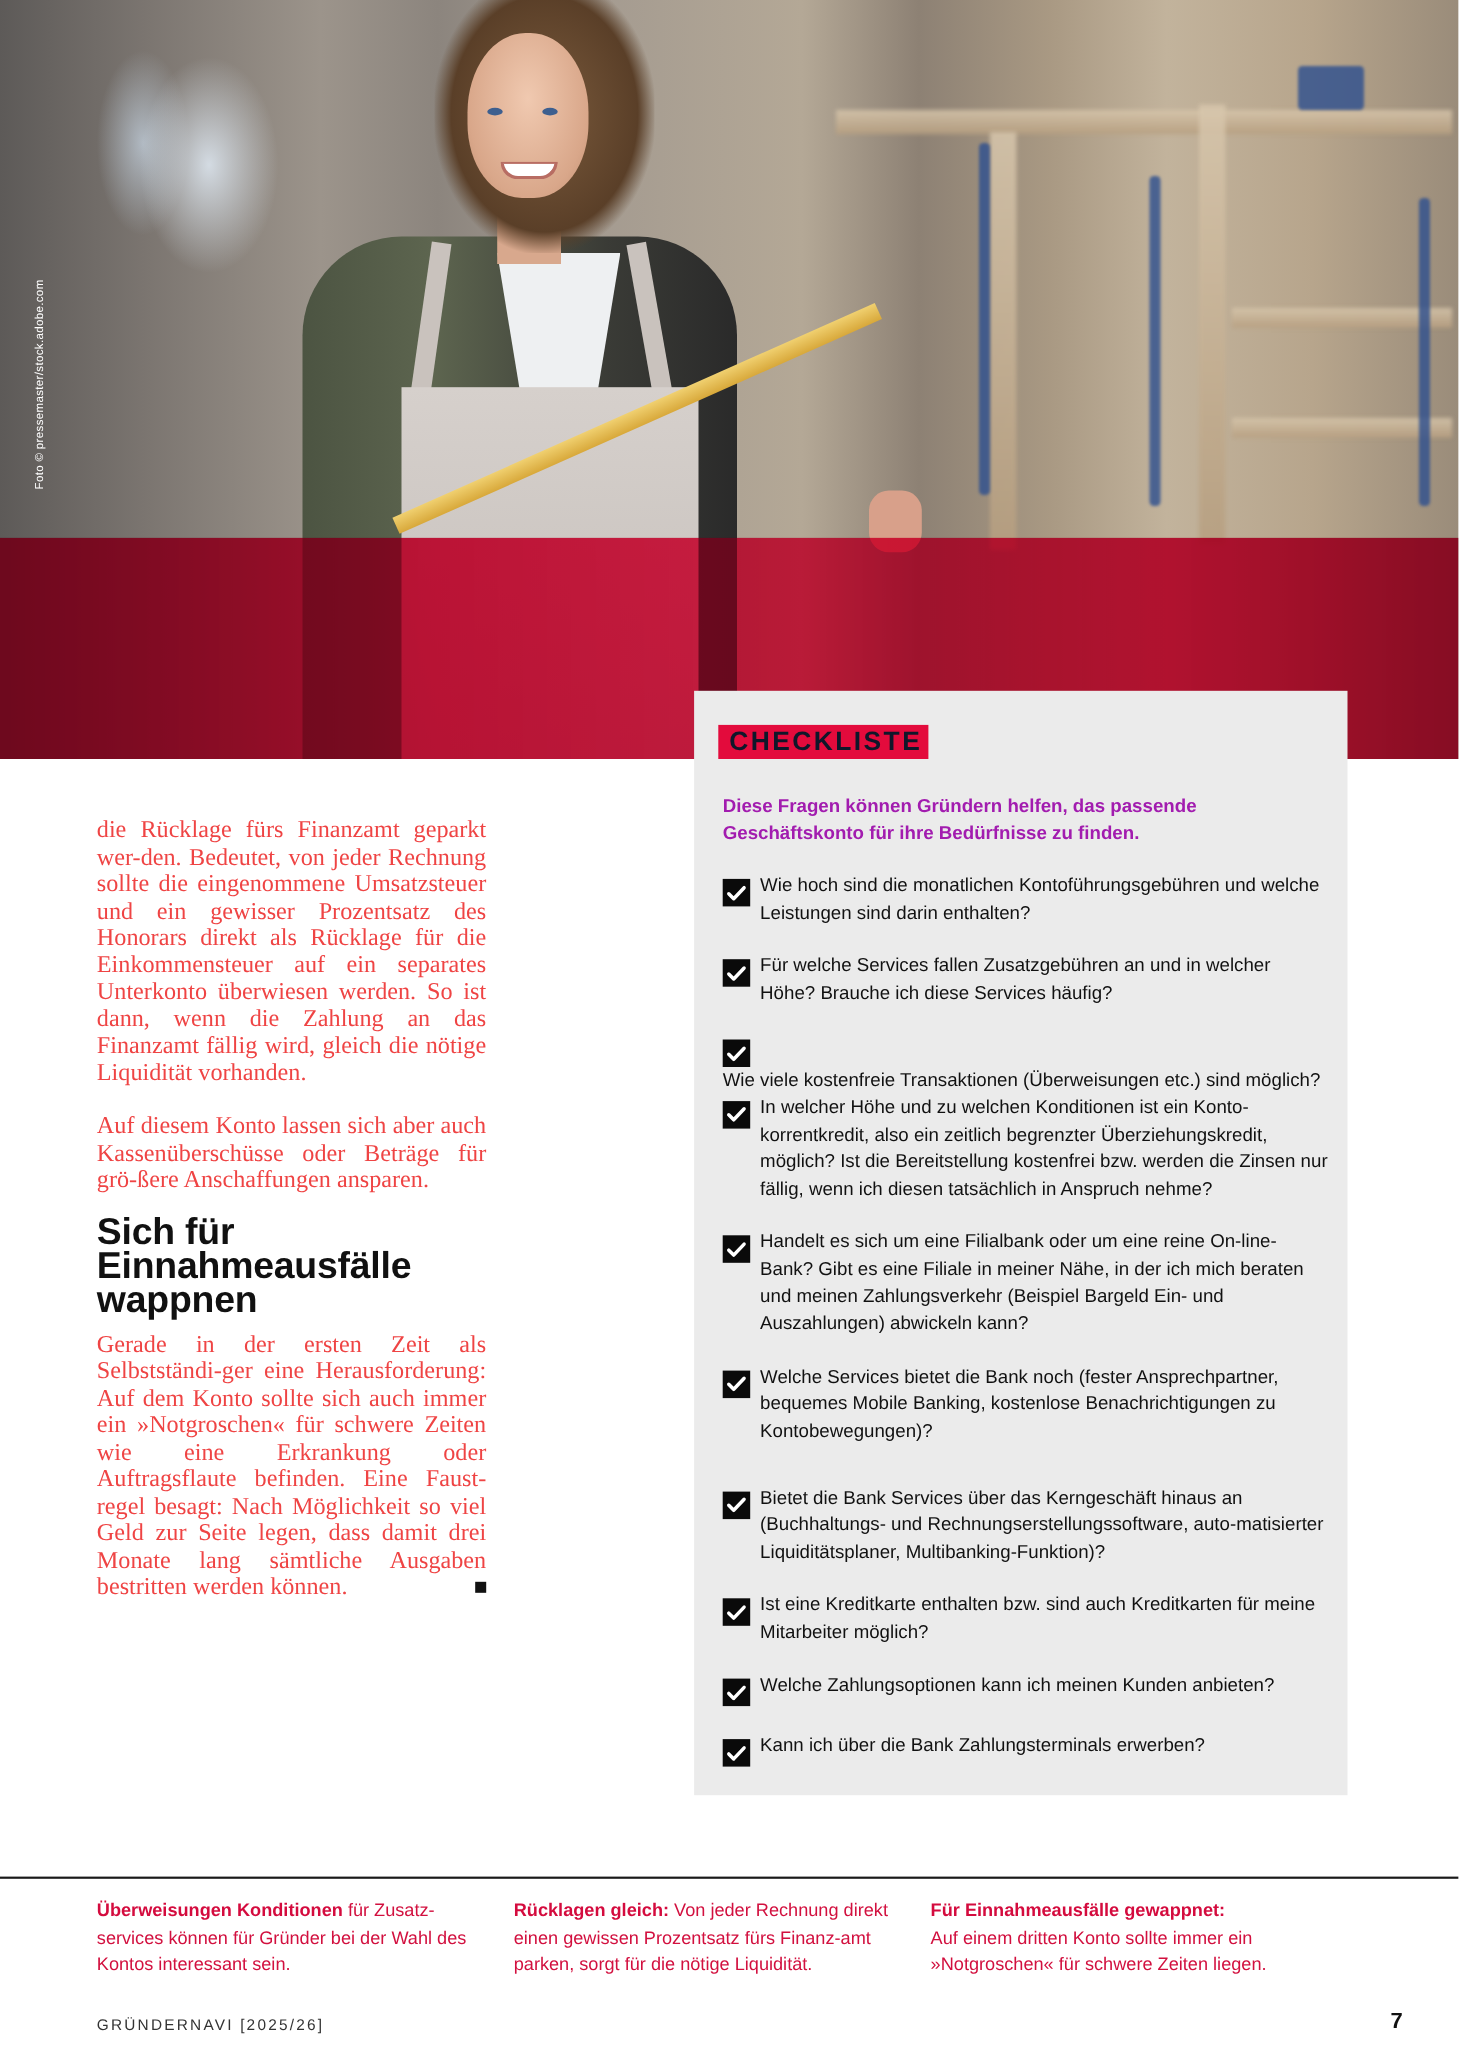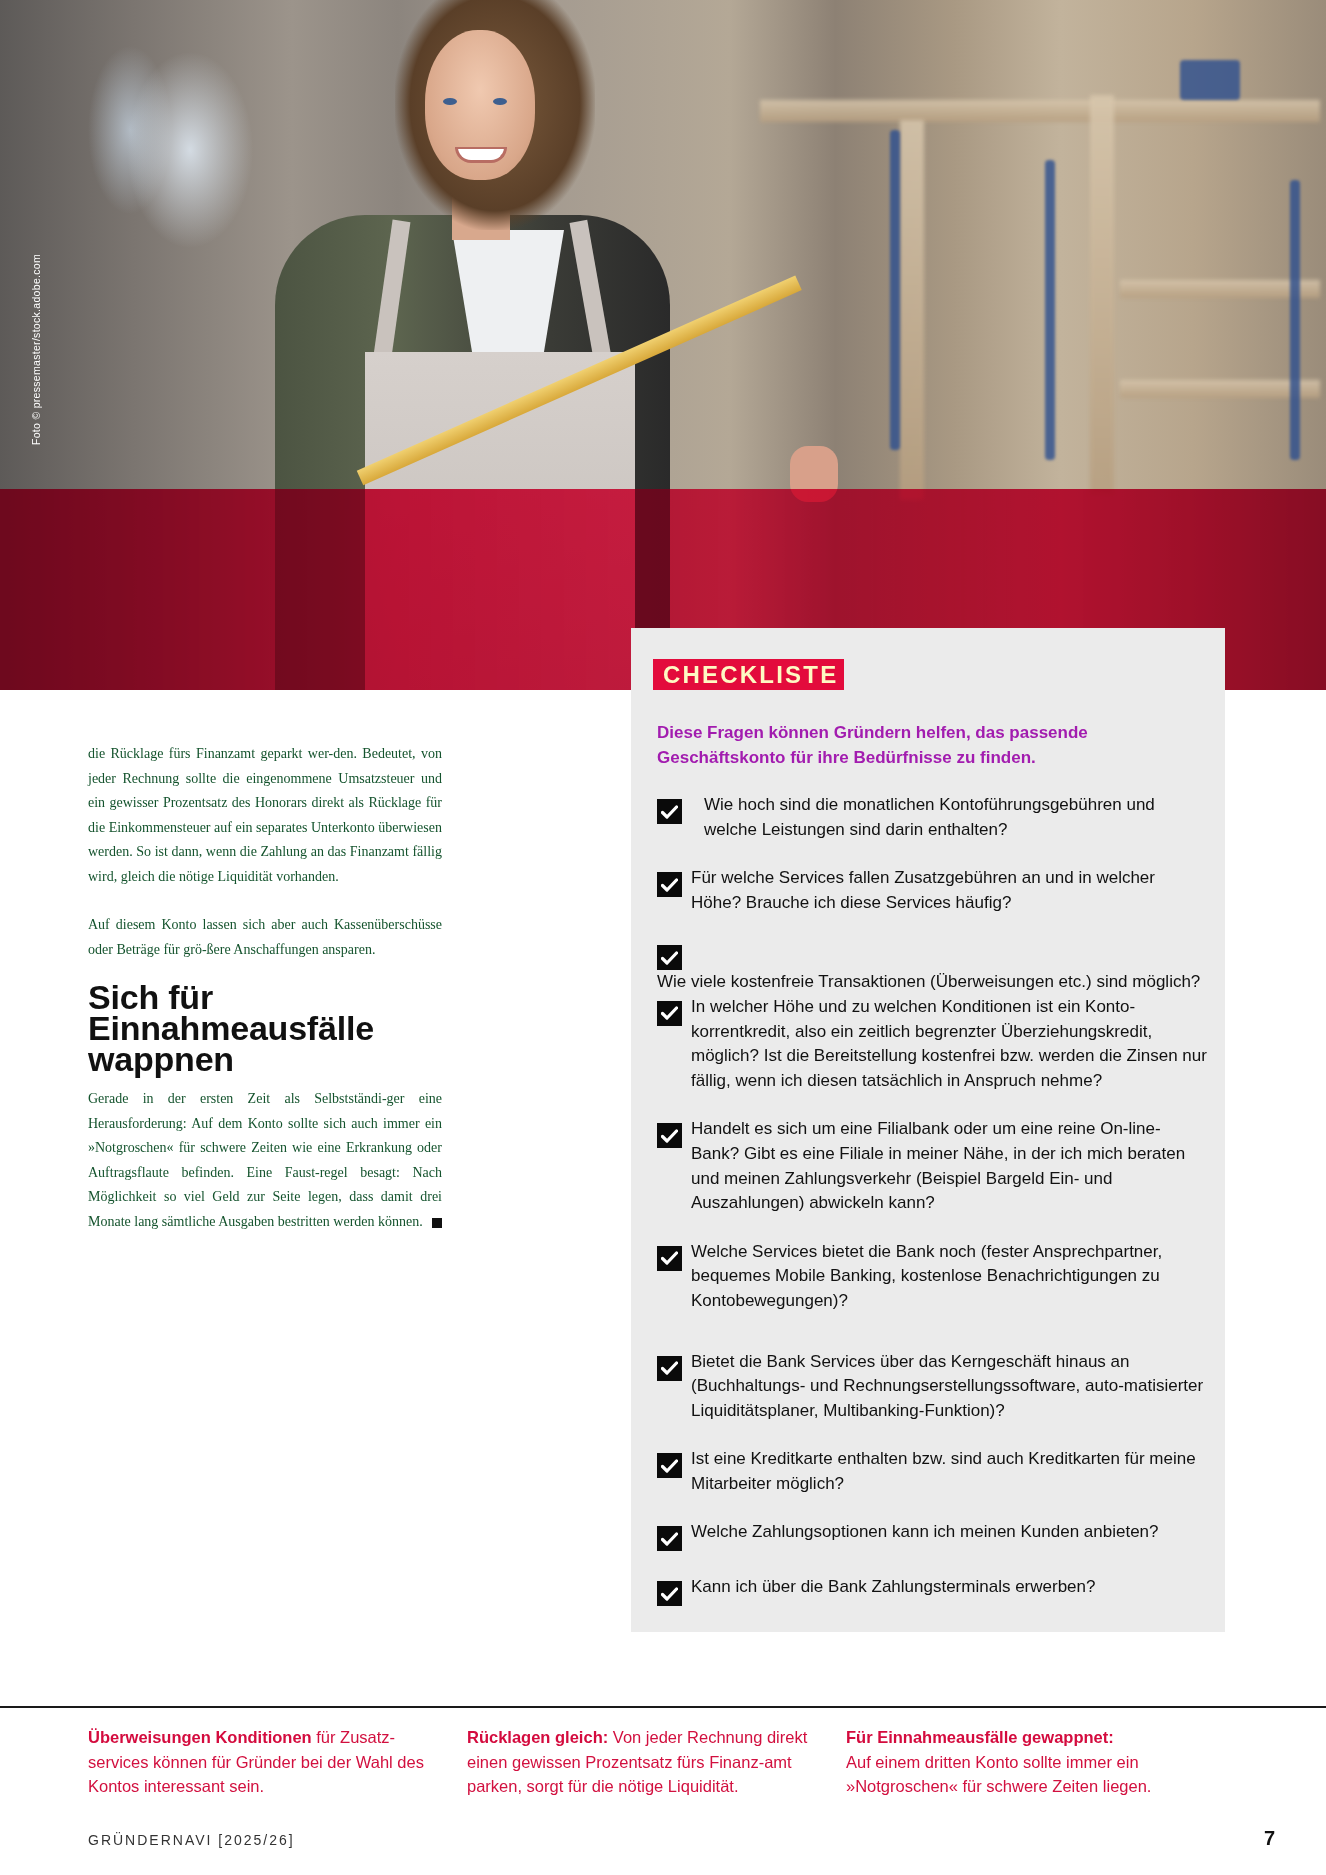--- a/index.html
+++ b/index.html
@@ -74,40 +74,40 @@
     }
     .photo-credit {
       position: absolute; left: 30px; top: 445px;
       transform: rotate(-90deg); transform-origin: left top;
       font-size: 10.5px; color: #ffffff; letter-spacing: 0.3px; white-space: nowrap;
     }
 
     
     .left-col { position: absolute; left: 88px; top: 742px; width: 354px; }
     .body-text {
-      font-family: "Liberation Serif", serif; font-size: 14px; line-height: 24.5px;
-      color: #14532d; text-align: justify; hyphens: manual;
+      font-family: "Liberation Serif", serif; font-size: 22px; line-height: 24.5px;
+      color: #ef4444; text-align: justify; hyphens: manual;
     }
     .body-text + .body-text { margin-top: 24px; }
     .section-heading {
       font-family: "Liberation Sans", sans-serif; font-weight: 700; font-size: 34px; line-height: 31px;
       color: #111; margin-top: 20px; margin-bottom: 12px; letter-spacing: -0.2px;
     }
     .end-mark {
       display: inline-block; width: 10px; height: 10px; background: #111; float: right; margin-top: 8px;
     }
 
     
     .checklist-box {
       position: absolute; left: 631px; top: 628px; width: 594px; height: 1004px;
       background: #ebebeb;
     }
     .badge {
       position: absolute; left: 22px; top: 31px; height: 31px; padding: 0 6px 0 10px;
-      background: #e30b3c; color: #fef9c3; font-weight: 700; font-size: 24px; line-height: 31px;
+      background: #e30b3c; color: #0f172a; font-weight: 700; font-size: 24px; line-height: 31px;
       letter-spacing: 2.2px;
     }
     .intro {
       position: absolute; left: 26px; top: 92px; width: 540px;
       font-weight: 700; font-size: 17px; line-height: 25px; color: #a21caf;
     }
     .items { position: absolute; left: 26px; top: 165px; width: 550px; list-style: none; }
     .item { display: flex; align-items: flex-start; }
     .check {
       flex: 0 0 25px; width: 25px; height: 25px; background: #0a0a0a; margin-top: 6px; margin-right: 9px;
@@ -166,21 +166,21 @@
   <p class="body-text">die Rücklage fürs Finanzamt geparkt wer-den. Bedeutet, von jeder Rechnung sollte die eingenommene Umsatzsteuer und ein gewisser Prozentsatz des Honorars direkt als Rücklage für die Einkommensteuer auf ein separates Unterkonto überwiesen werden. So ist dann, wenn die Zahlung an das Finanzamt fällig wird, gleich die nötige Liquidität vorhanden.</p>
   <p class="body-text">Auf diesem Konto lassen sich aber auch Kassenüberschüsse oder Beträge für grö-ßere Anschaffungen ansparen.</p>
   <h2 class="section-heading">Sich für Einnahmeausfälle wappnen</h2>
   <p class="body-text"><span>Gerade in der ersten Zeit als Selbstständi-ger eine Herausforderung: Auf dem Konto sollte sich auch immer ein »Notgroschen« für schwere Zeiten wie eine Erkrankung oder Auftragsflaute befinden. Eine Faust-regel besagt: Nach Möglichkeit so viel Geld zur Seite legen, dass damit drei Monate lang sämtliche Ausgaben bestritten werden können.</span><span class="end-mark"></span></p>
 </div>
 
 <div class="checklist-box">
   <div class="badge">CHECKLISTE</div>
   <p class="intro">Diese Fragen können Gründern helfen, das passende Geschäftskonto für ihre Bedürfnisse zu finden.</p>
   <ul class="items">
-    <li class="item" style="margin-bottom:24px;gap:13px;">
+    <li class="item" style="margin-bottom:24px;">
       <span class="check">
           <svg width="17" height="14" viewBox="0 0 17 14">
             <path d="M1.5 7.5 L6 12 L15.5 2" fill="none" stroke="#fff" stroke-width="3.2" stroke-linecap="round" stroke-linejoin="round"></path>
           </svg>
         </span>
       <span class="item-text">Wie hoch sind die monatlichen Kontoführungsgebühren und welche Leistungen sind darin enthalten?</span>
     </li>
     <li class="item" style="margin-bottom:24px;">
       <span class="check">
           <svg width="17" height="14" viewBox="0 0 17 14">

